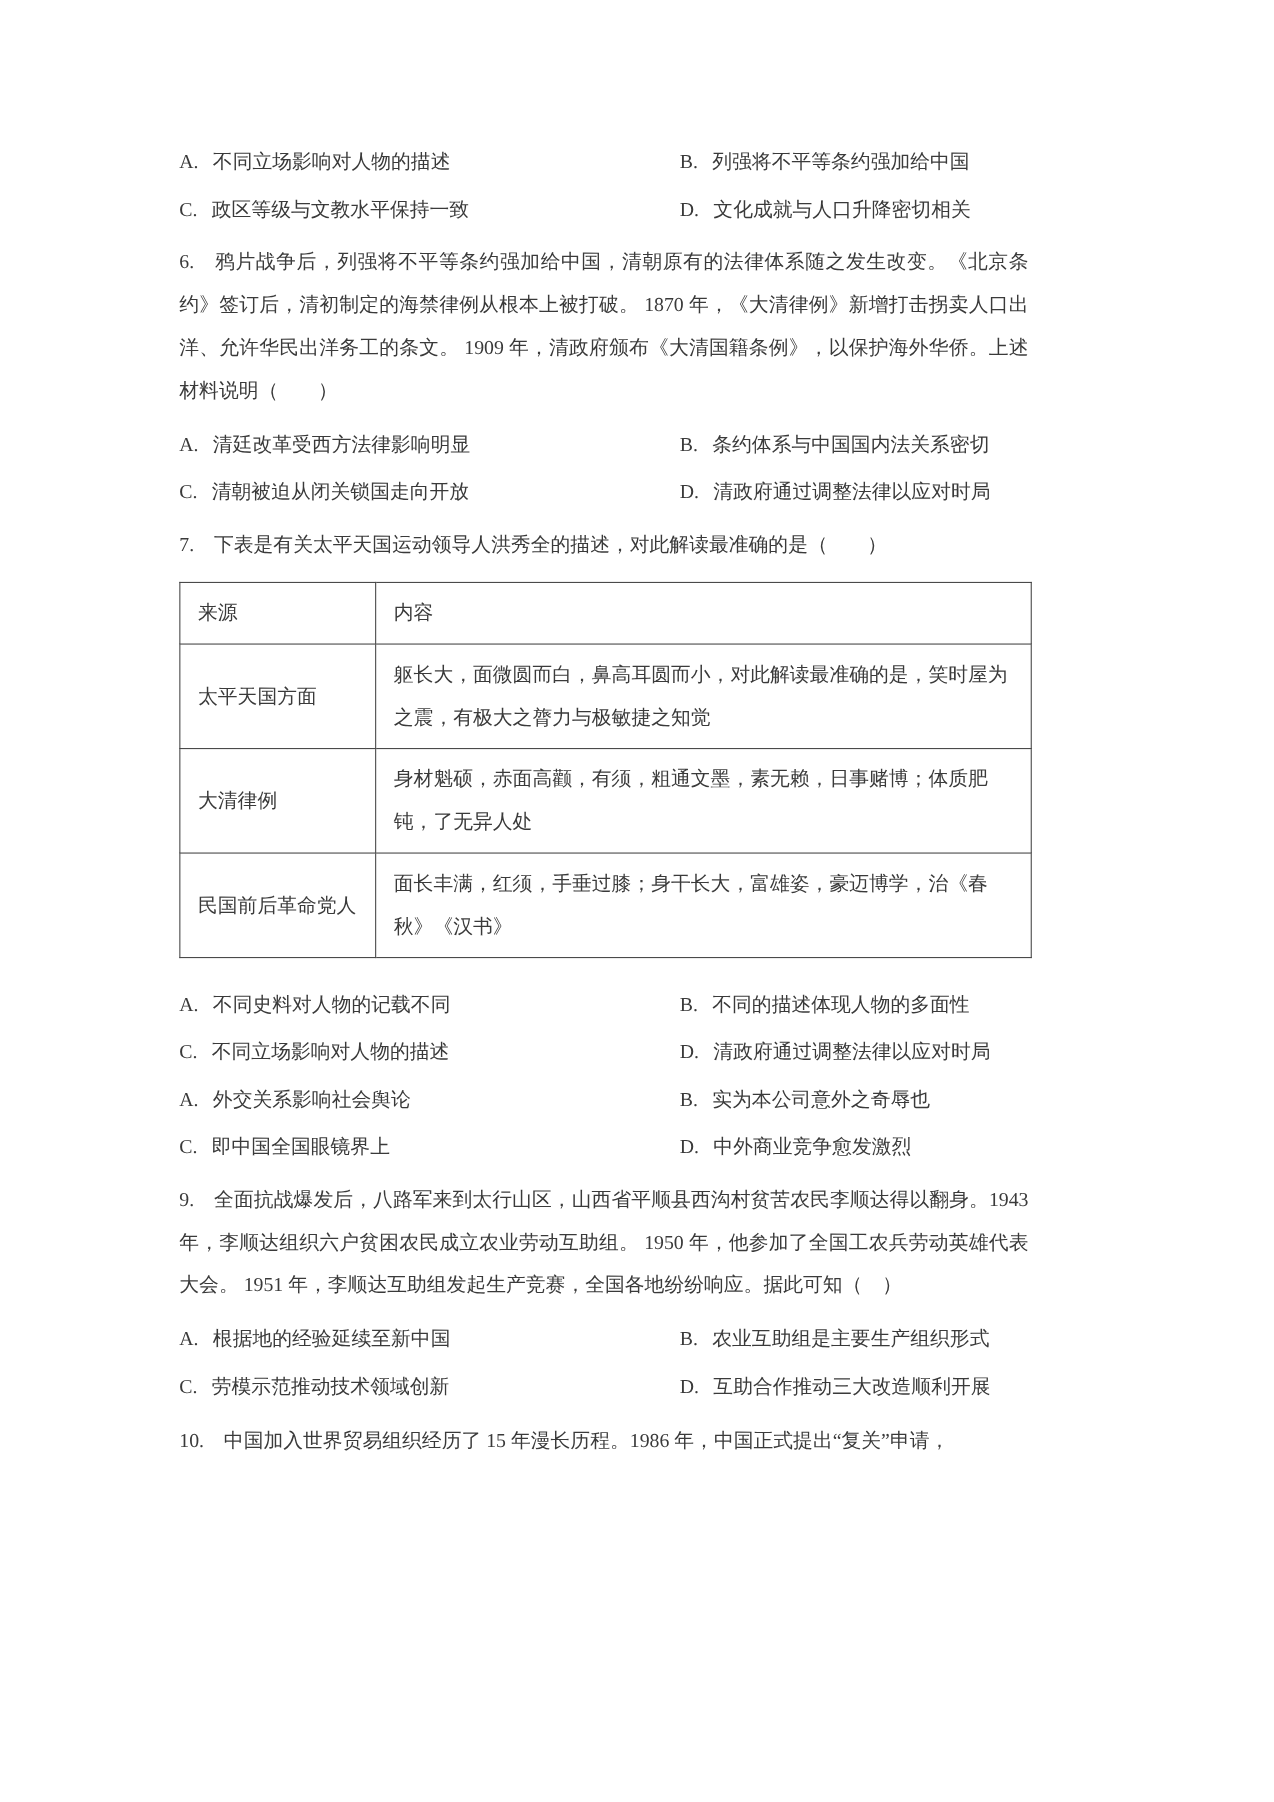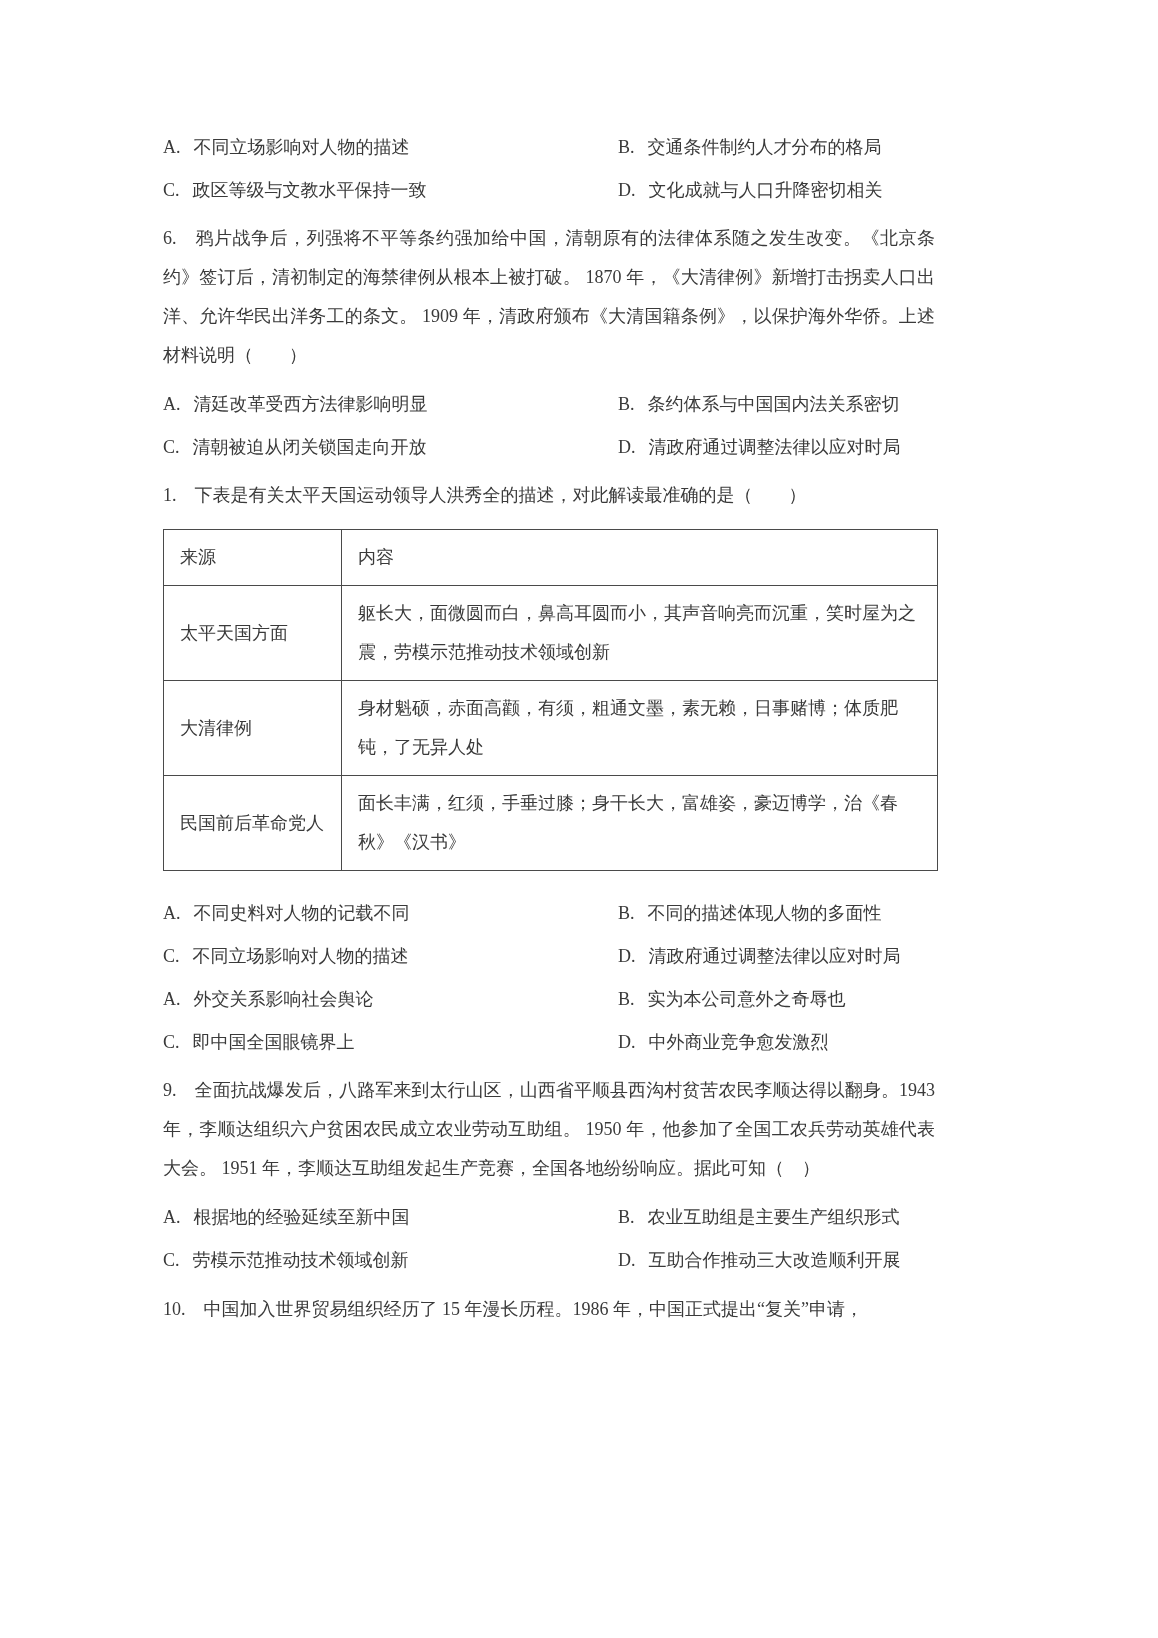--- a/index.html
+++ b/index.html
@@ -59,21 +59,21 @@
   <div class="content">
 
     <section>
       <div class="opt-row">
         <div class="opt opt-left">
           <span class="opt-label">A.</span>
           <span>不同立场影响对人物的描述</span>
         </div>
         <div class="opt opt-right">
           <span class="opt-label">B.</span>
-          <span>交通条件制约人才分布的格局</span>
+          <span>列强将不平等条约强加给中国</span>
         </div>
       </div>
       <div class="opt-row">
         <div class="opt opt-left">
           <span class="opt-label">C.</span>
           <span>政区等级与文教水平保持一致</span>
         </div>
         <div class="opt opt-right">
           <span class="opt-label">D.</span>
           <span>文化成就与人口升降密切相关</span>
@@ -99,31 +99,31 @@
           <span>清朝被迫从闭关锁国走向开放</span>
         </div>
         <div class="opt opt-right">
           <span class="opt-label">D.</span>
           <span>清政府通过调整法律以应对时局</span>
         </div>
       </div>
     </section>
 
     <section>
-      <p class="stem">1.　下表是有关太平天国运动领导人洪秀全的描述，对此解读最准确的是（　　）</p>
+      <p class="stem">7.　下表是有关太平天国运动领导人洪秀全的描述，对此解读最准确的是（　　）</p>
 
       <table class="desc-table">
         <tbody>
           <tr>
             <td class="col-source">来源</td>
             <td>内容</td>
           </tr>
           <tr>
             <td class="col-source">太平天国方面</td>
-            <td>躯长大，面微圆而白，鼻高耳圆而小，其声音响亮而沉重，笑时屋为之震，劳模示范推动技术领域创新</td>
+            <td>躯长大，面微圆而白，鼻高耳圆而小，对此解读最准确的是，笑时屋为之震，有极大之膂力与极敏捷之知觉</td>
           </tr>
           <tr>
             <td class="col-source">大清律例</td>
             <td>身材魁硕，赤面高颧，有须，粗通文墨，素无赖，日事赌博；体质肥钝，了无异人处</td>
           </tr>
           <tr>
             <td class="col-source">民国前后革命党人</td>
             <td>面长丰满，红须，手垂过膝；身干长大，富雄姿，豪迈博学，治《春秋》《汉书》</td>
           </tr>
         </tbody>

